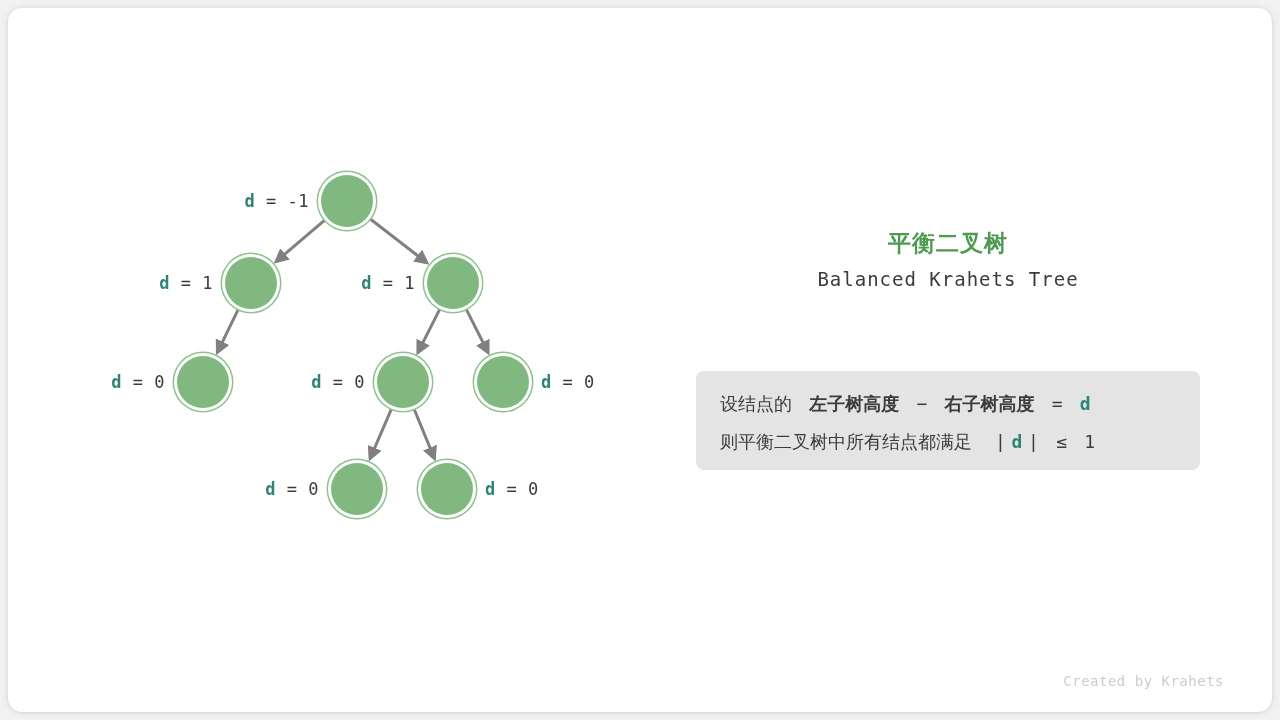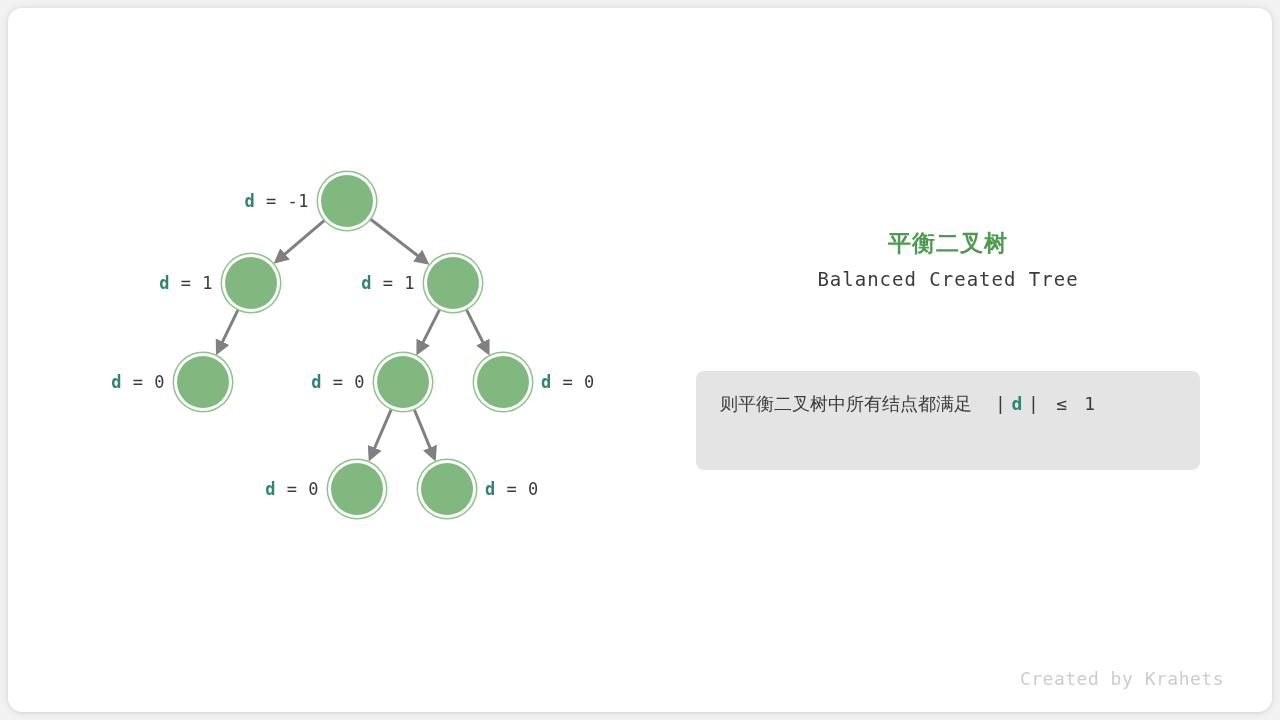--- a/index.html
+++ b/index.html
@@ -134,21 +134,21 @@
     font-family: "DejaVu Sans Mono", monospace;
   }
   .def-line.line2 { text-align: left; }
 
   
   #credit {
     position: absolute;
     right: 56px;
     bottom: 31px;
     font-family: "DejaVu Sans Mono", monospace;
-    font-size: 18px;
+    font-size: 14px;
     color: #cccccc;
     letter-spacing: 0.5px;
   }
 </style>
 </head>
 <body>
 
 <div id="canvas">
   <div id="card"></div>
 
@@ -184,23 +184,36 @@
         <div class="node-label left-of" style="top: 373.5px; left: 111.281px;"><span class="var">d</span><span> = </span><span>0</span></div>
         <div class="node-label left-of" style="top: 373.5px; left: 311.281px;"><span class="var">d</span><span> = </span><span>0</span></div>
         <div class="node-label right-of" style="top: 373.5px; left: 541px;"><span class="var">d</span><span> = </span><span>0</span></div>
         <div class="node-label left-of" style="top: 480.5px; left: 265.281px;"><span class="var">d</span><span> = </span><span>0</span></div>
         <div class="node-label right-of" style="top: 480.5px; left: 485px;"><span class="var">d</span><span> = </span><span>0</span></div>
       </div>
   </div>
 
   <div id="info-panel">
     <div id="panel-title">平衡二叉树</div>
-    <div id="panel-subtitle">Balanced Created Tree</div>
+    <div id="panel-subtitle">Balanced Krahets Tree</div>
 
     <div id="definition-box">
+      <div class="def-line line1">
+        <span>设结点的</span>
+        <span>&nbsp;</span>
+        <span class="strong">左子树高度</span>
+        <span>&nbsp;</span>
+        <span class="mono">−</span>
+        <span>&nbsp;</span>
+        <span class="strong">右子树高度</span>
+        <span>&nbsp;</span>
+        <span class="mono">=</span>
+        <span>&nbsp;</span>
+        <span class="var">d</span>
+      </div>
       <div class="def-line line2">
         <span>则平衡二叉树中所有结点都满足</span>
         <span>&nbsp;&nbsp;</span>
         <span class="mono">|</span>
         <span class="var">d</span>
         <span class="mono">|</span>
         <span>&nbsp;</span>
         <span class="mono">≤</span>
         <span>&nbsp;</span>
         <span class="mono">1</span>

